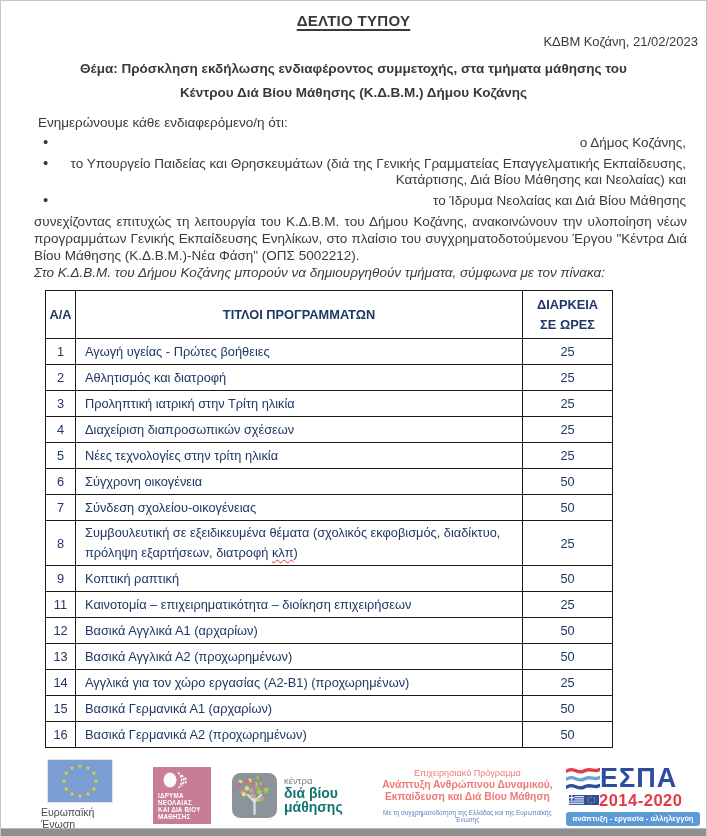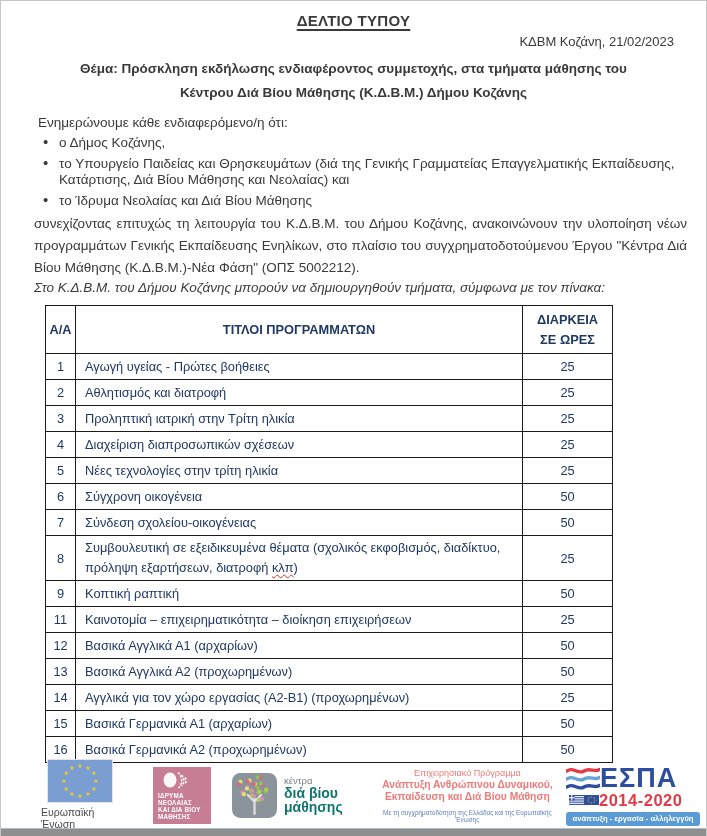--- a/index.html
+++ b/index.html
@@ -6,27 +6,27 @@
   .page {
     position:relative; width:707px; height:836px; margin:0 auto;
     background:#ffffff; box-sizing:border-box;
     border:1px solid #c6c6c6; border-bottom:none;
     font-family:"Liberation Sans","DejaVu Sans",sans-serif;
     color:#3a3a3a; overflow:hidden;
   }
   .doc-title { margin-top:10px; text-align:center; font-size:15px; font-weight:bold;
     text-decoration:underline; text-decoration-thickness:1.5px; text-underline-offset:3px;
     letter-spacing:0.3px; line-height:20px; }
-  .dateline { margin-top:2px; padding-right:32px; text-align:right; font-size:13px; line-height:17px; }
+  .dateline { margin-top:2px; padding-right:8px; text-align:right; font-size:13px; line-height:17px; }
   .subject { margin:7px 54px 0; text-align:center; font-weight:bold; font-size:13.5px; line-height:24px; }
   .intro { margin:9px 20px 0 37px; font-size:13.5px; line-height:17px; }
   .bullets { margin:4px 20px 0 41px; padding:0; list-style:none; font-size:13.5px; }
-  .bullets li { position:relative; padding-left:17px; line-height:16.5px; margin-bottom:4px; }
+  .bullets li { position:relative; padding-left:17px; line-height:16.5px; margin-bottom:4px;text-align:right; }
   .bullets li::before { content:"\2022"; position:absolute; left:1px; top:-1px; font-size:15px; }
-  .para { margin:0 19px 0 33px; font-size:13.5px; line-height:22px; text-align:justify; }
+  .para { margin:0 19px 0 33px; font-size:13.5px; line-height:17px; text-align:justify; }
   .lead { margin:0 19px 0 33px; font-size:13.5px; line-height:17px;font-style:italic; }
 
   table.programs { border-collapse:collapse; margin:9px 0 0 44px; width:567px;
     color:#1f3864; font-size:12.8px; table-layout:fixed; }
   table.programs th, table.programs td { border:1px solid #1a1a1a; }
   th.h-num, th.h-title, th.h-dur { height:45px; font-weight:bold; text-align:center; vertical-align:middle; }
   th.h-dur div { line-height:20px; }
   td.c-num { width:30px; text-align:center; height:23px; }
   td.c-title { padding:2px 8px 2px 9px; line-height:20px; text-align:left; }
   td.c-hours { width:90px; text-align:center; }

